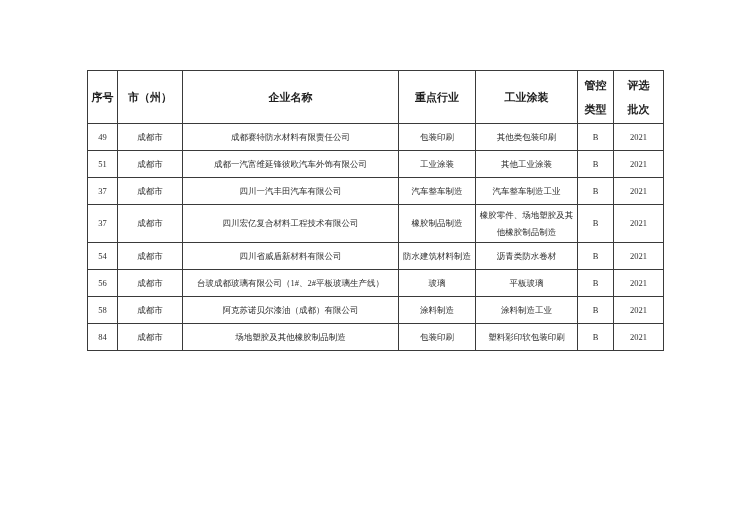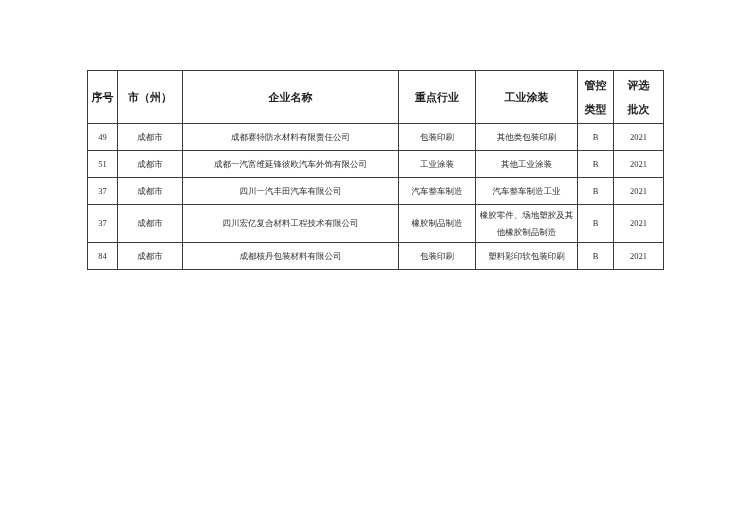--- a/index.html
+++ b/index.html
@@ -110,23 +110,50 @@
         <tr>
           <td>37</td>
           <td>成都市</td>
           <td>四川宏亿复合材料工程技术有限公司</td>
           <td>橡胶制品制造</td>
           <td>橡胶零件、场地塑胶及其他橡胶制品制造</td>
           <td>B</td>
           <td>2021</td>
         </tr>
         <tr>
+          <td>54</td>
+          <td>成都市</td>
+          <td>四川省威盾新材料有限公司</td>
+          <td>防水建筑材料制造</td>
+          <td>沥青类防水卷材</td>
+          <td>B</td>
+          <td>2021</td>
+        </tr>
+        <tr>
+          <td>56</td>
+          <td>成都市</td>
+          <td>台玻成都玻璃有限公司（1#、2#平板玻璃生产线）</td>
+          <td>玻璃</td>
+          <td>平板玻璃</td>
+          <td>B</td>
+          <td>2021</td>
+        </tr>
+        <tr>
+          <td>58</td>
+          <td>成都市</td>
+          <td>阿克苏诺贝尔漆油（成都）有限公司</td>
+          <td>涂料制造</td>
+          <td>涂料制造工业</td>
+          <td>B</td>
+          <td>2021</td>
+        </tr>
+        <tr>
           <td>84</td>
           <td>成都市</td>
-          <td>成都核丹包装材料有限公司</td>
+          <td>场地塑胶及其他橡胶制品制造</td>
           <td>包装印刷</td>
           <td>塑料彩印软包装印刷</td>
           <td>B</td>
           <td>2021</td>
         </tr>
       </tbody>
   </table>
 </div>
 
 </body></html>

